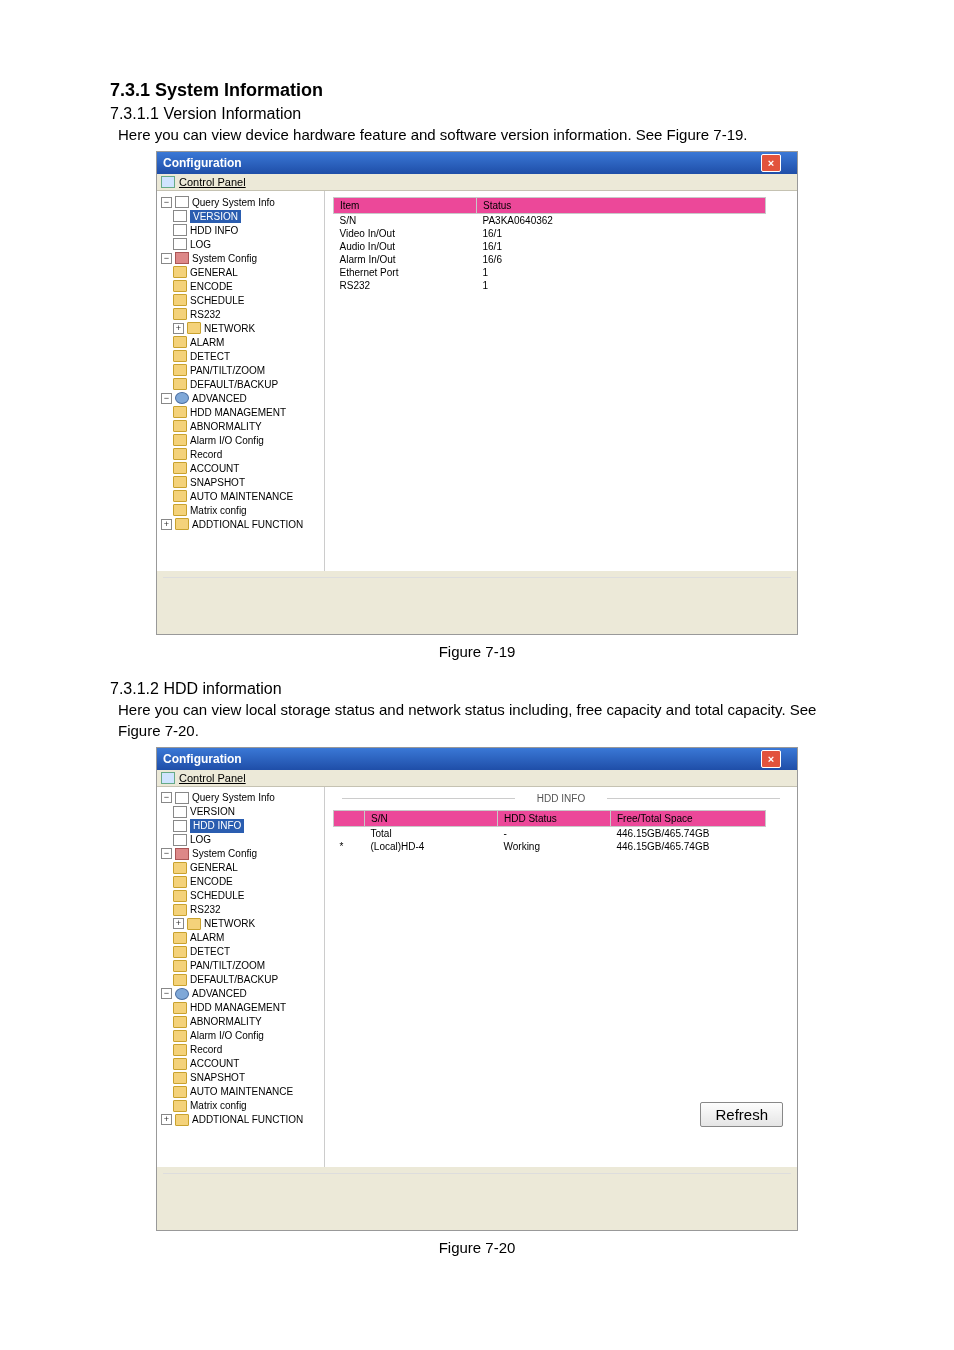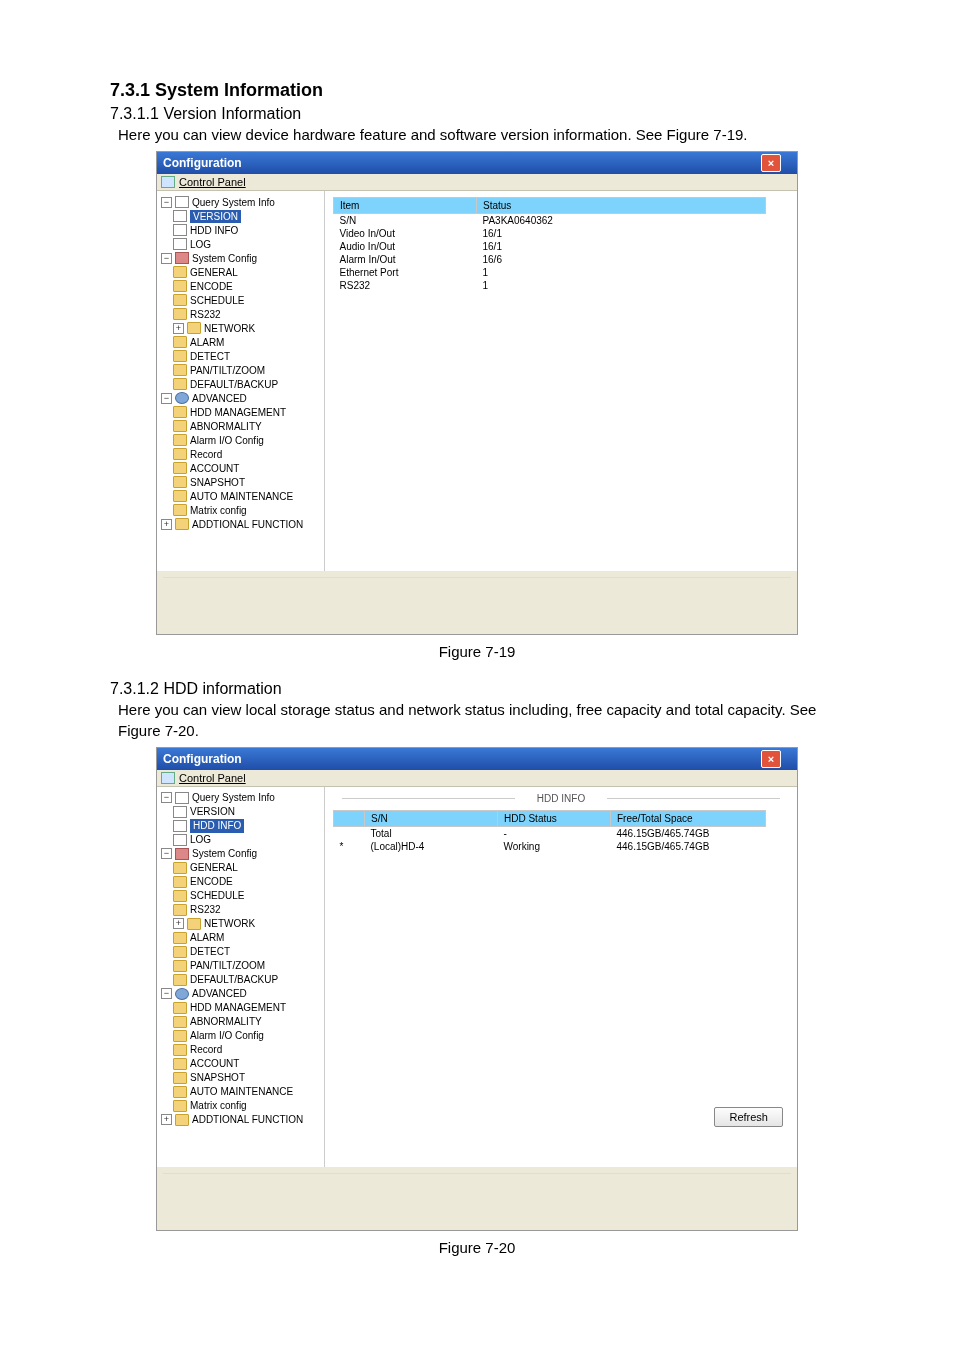--- a/index.html
+++ b/index.html
@@ -116,21 +116,21 @@
     position: relative;
   }
   .info-table {
     width: 95%;
     border-collapse: collapse;
     font-size: 10px;
   }
   .info-table th {
     text-align: left;
     font-weight: normal;
-    background: #7dd3fc;
+    background: #ec4899;
     border: 1px solid #c8c8c8;
     padding: 2px 6px;
   }
   .info-table td {
     padding: 1px 6px;
     border: none;
   }
   .section-label {
     text-align: center;
     font-size: 10px;
@@ -144,21 +144,21 @@
     top: 50%;
     width: 38%;
     border-top: 1px solid #ccc;
   }
   .section-label::before { left: 2%; }
   .section-label::after { right: 2%; }
   .btn {
     border: 1px solid #888;
     background: linear-gradient(#fdfdfd, #e5e5e5);
     padding: 3px 14px;
-    font-size: 11px;
+    font-size: 15px;
     border-radius: 2px;
     position: absolute;
     right: 14px;
     bottom: 40px;
   }
   .footer-gap {
     height: 50px;
     border-top: 1px solid #ddd;
     margin: 6px;
   }

